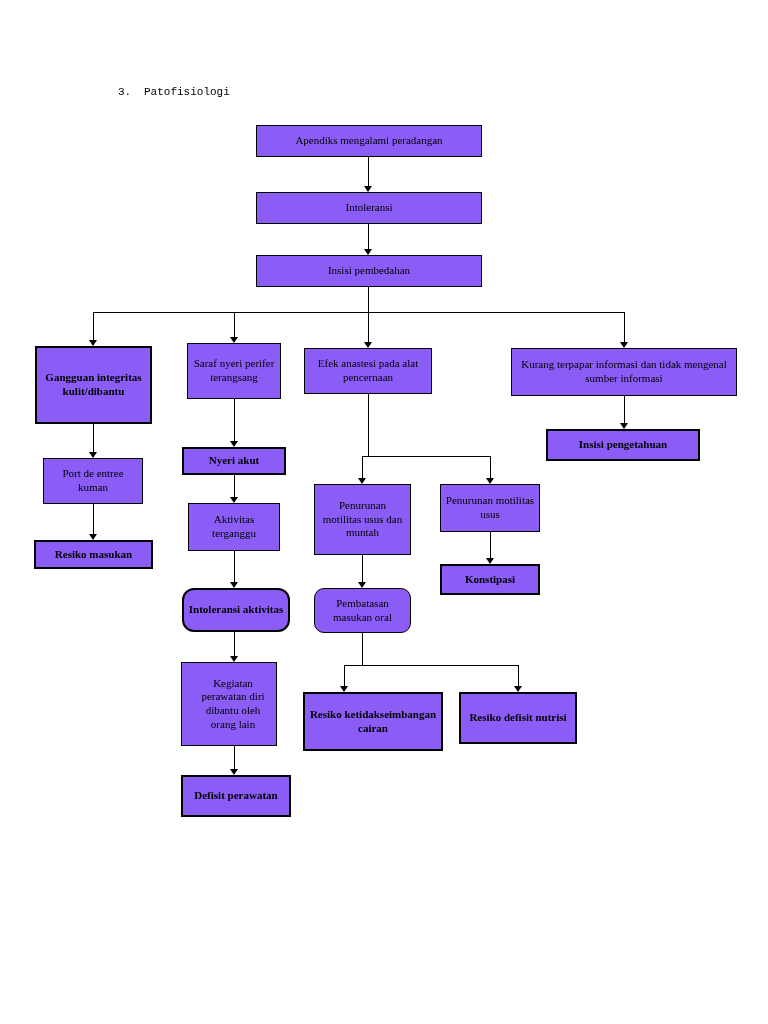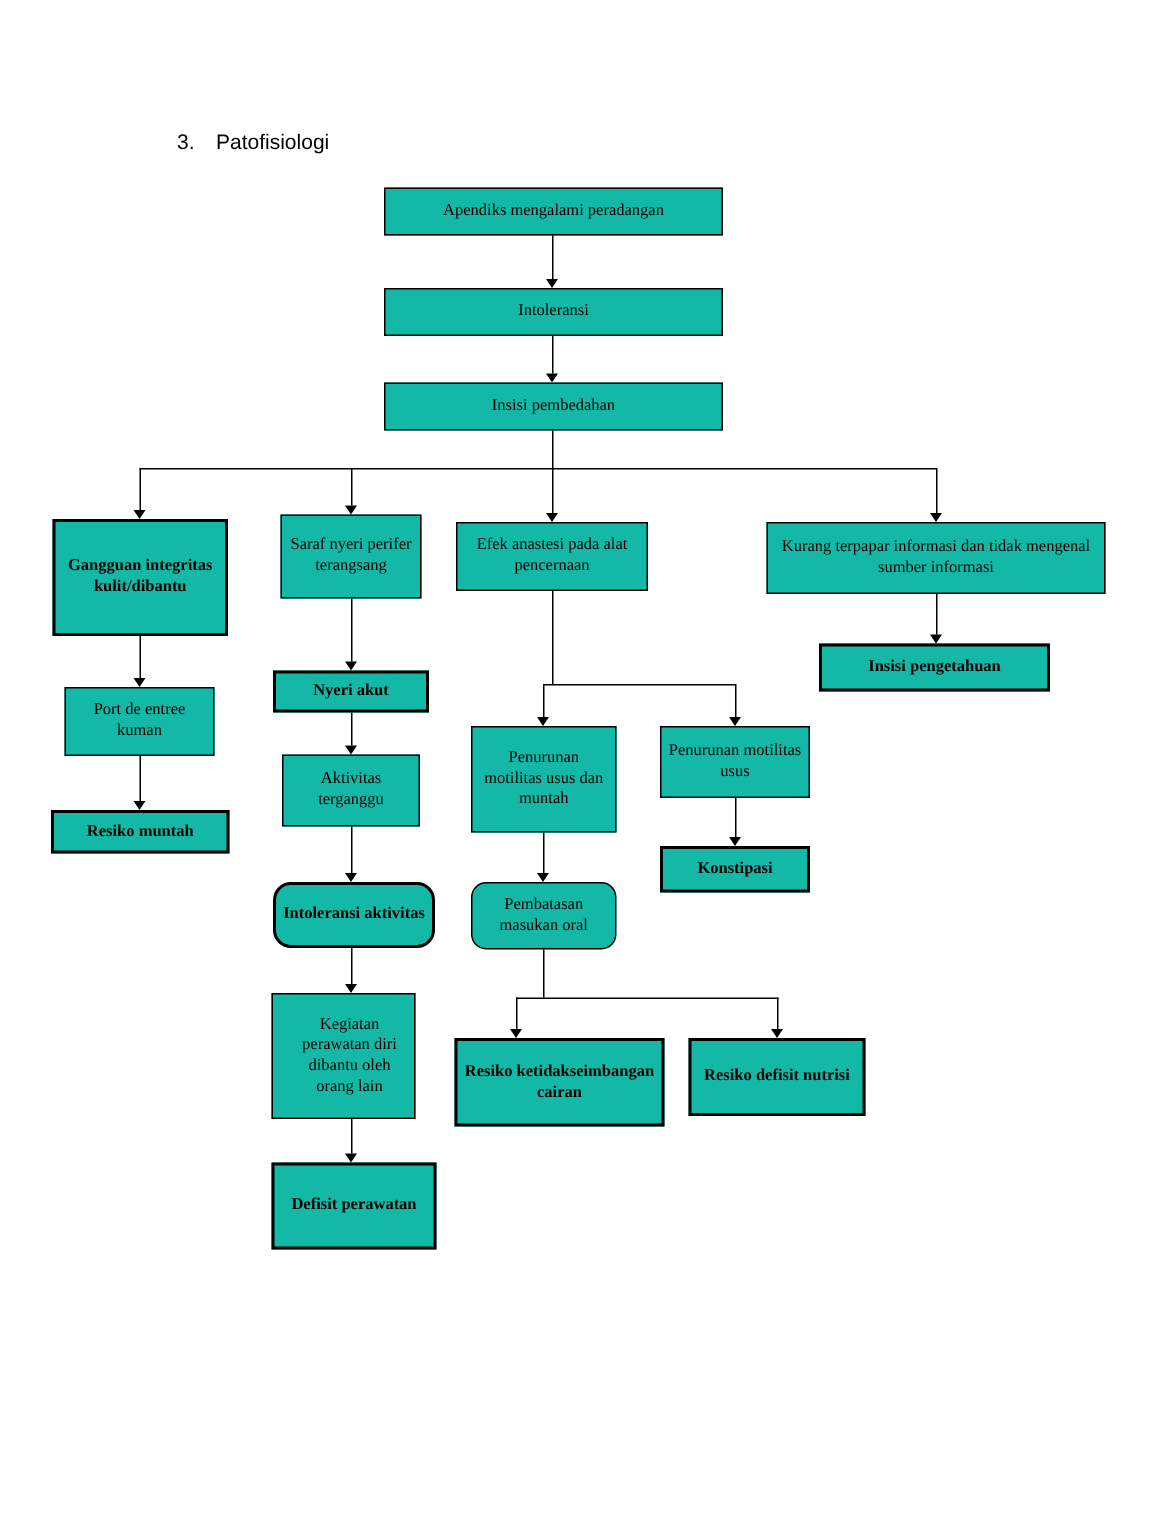--- a/index.html
+++ b/index.html
@@ -4,28 +4,28 @@
 <style>
   html,body{margin:0;padding:0;}
   body{
     width:768px;height:1024px;background:#ffffff;
     font-family:"Liberation Serif", serif;
     color:#000;position:relative;overflow:hidden;
   }
   .canvas{position:absolute;left:0;top:0;width:768px;height:1024px;}
 
   .heading{
-    position:absolute;left:118px;top:86px;font-size:14px;
-    font-family:Liberation Sans, sans-serif;
+    position:absolute;left:118px;top:86px;font-size:11px;
+    font-family:Liberation Mono, monospace;
   }
   .heading .num{display:inline-block;width:26px;}
 
   .node{
     position:absolute;box-sizing:border-box;
-    border:1px solid #000;background:#14b8a6;
+    border:1px solid #000;background:#8b5cf6;
     display:flex;align-items:center;justify-content:center;
     text-align:center;font-size:11px;line-height:1.25;
     padding:2px 4px;font-family:"Liberation Serif", serif;
   }
   .node.bold{border:2.5px solid #000;font-weight:bold;}
 
   .line{position:absolute;background:#000;}
   .h{height:1px;}
   .v{width:1px;}
 
@@ -51,36 +51,36 @@
 
   <div class="node bold" style="left:35px;top:346px;width:117px;height:78px;">Gangguan integritas kulit/dibantu</div>
   <div class="node" style="left:187px;top:343px;width:94px;height:56px;">Saraf nyeri perifer terangsang</div>
   <div class="node" style="left:304px;top:348px;width:128px;height:46px;">Efek anastesi pada alat pencernaan</div>
   <div class="node" style="left:511px;top:348px;width:226px;height:48px;">Kurang terpapar informasi dan tidak mengenal sumber informasi</div>
 
   <div class="node bold" style="left:546px;top:429px;width:154px;height:32px;">Insisi pengetahuan</div>
 
   <div class="node" style="left:43px;top:458px;width:100px;height:46px;">Port de entree kuman</div>
   <div class="node bold" style="left:182px;top:447px;width:104px;height:28px;">Nyeri akut</div>
-  <div class="node bold" style="left:34px;top:540px;width:119px;height:29px;">Resiko muntah</div>
+  <div class="node bold" style="left:34px;top:540px;width:119px;height:29px;">Resiko masukan</div>
 
   <div class="node" style="left:188px;top:503px;width:92px;height:48px;">Aktivitas terganggu</div>
   <div class="node" style="left:314px;top:484px;width:97px;height:71px;">Penurunan motilitas usus dan muntah</div>
   <div class="node" style="left:440px;top:484px;width:100px;height:48px;">Penurunan motilitas usus</div>
   <div class="node bold" style="left:440px;top:564px;width:100px;height:31px;">Konstipasi</div>
 
   <div class="node bold" style="left:182px;top:588px;width:108px;height:44px;border-radius:12px;">Intoleransi aktivitas</div>
   <div class="node" style="left:314px;top:588px;width:97px;height:45px;border-radius:10px;">Pembatasan masukan oral</div>
 
   <div class="node" style="left:181px;top:662px;width:96px;height:84px;padding-left:12px;">Kegiatan perawatan diri dibantu oleh orang lain</div>
 
   <div class="node bold" style="left:303px;top:692px;width:140px;height:59px;">Resiko ketidakseimbangan cairan</div>
   <div class="node bold" style="left:459px;top:692px;width:118px;height:52px;">Resiko defisit nutrisi</div>
 
-  <div class="node bold" style="left:181px;top:775px;width:110px;height:58px;text-align:center;">Defisit perawatan</div>
+  <div class="node bold" style="left:181px;top:775px;width:110px;height:42px;text-align:center;">Defisit perawatan</div>
 
   <div class="line v" style="left:368px;top:157px;height:29px;"></div>
   <div class="arrow" style="left:364px;top:186px;"></div>
 
   <div class="line v" style="left:368px;top:224px;height:25px;"></div>
   <div class="arrow" style="left:364px;top:249px;"></div>
 
   <div class="line v" style="left:368px;top:287px;height:25px;"></div>
   <div class="line h" style="left:93px;top:312px;width:531px;"></div>
 

